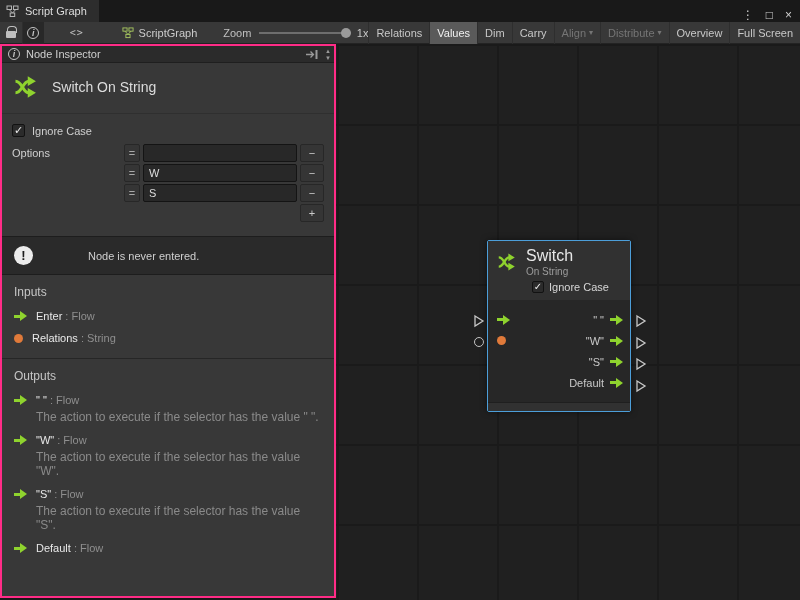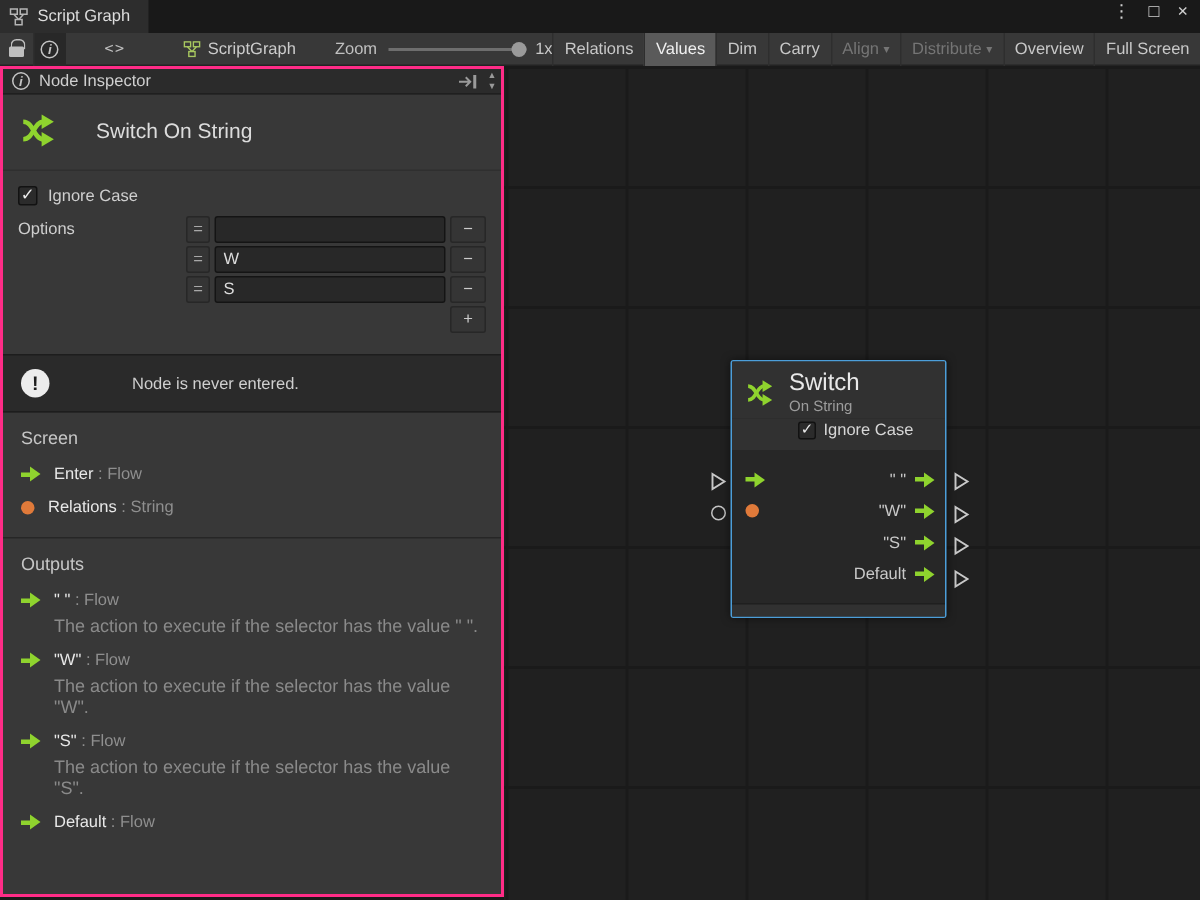--- a/index.html
+++ b/index.html
@@ -12,21 +12,21 @@
     --text:#D2D2D2;
     --dim:#8F8F8F;
   }
   *{box-sizing:border-box;margin:0;padding:0;}
   html,body{width:800px;height:600px;overflow:hidden;background:#191919;
     font-family:"Liberation Sans",sans-serif;font-size:11px;color:var(--text);}
   body{position:relative;}
 
   
   .titlebar{position:absolute;left:0;top:0;width:800px;height:22px;background:#191919;
-    display:flex;align-items:flex-start;}
+    display:flex;align-items:flex-end;}
   .tab{display:flex;align-items:center;gap:6px;height:22px;padding:0 12px 0 6px;
     background:#2d2d2d;color:#DDDDDD;font-size:11px;}
   .winctrl{margin-left:auto;display:flex;align-items:center;gap:12px;padding-right:8px;
     color:#CFCFCF;font-size:12px;}
   .winctrl span{cursor:default;}
 
   
   .toolbar{position:absolute;left:0;top:22px;width:800px;height:22px;background:#383838;
     border-bottom:1px solid #232323;display:flex;align-items:center;font-size:11px;color:#C8C8C8;}
   .tbtn{height:22px;display:flex;align-items:center;padding:0 7px;border-left:1px solid #2e2e2e;cursor:default;white-space:nowrap;}
@@ -50,21 +50,21 @@
   .dd{margin-left:3px;font-size:8px;}
 
   
   .inspector{position:absolute;left:0;top:44px;width:336px;height:554px;background:var(--panel);
     border:2px solid var(--pink);overflow:hidden;}
   .insp-header{height:17px;background:#2b2b2b;border-bottom:1px solid #1f1f1f;display:flex;
     align-items:center;gap:6px;padding:0 2px 0 6px;color:#CFCFCF;}
   .insp-header .ttl{flex:1;}
   .mini{font-size:6px;color:#9a9a9a;line-height:6px;text-align:center;}
   .scrollcol{display:flex;flex-direction:column;gap:1px;padding-right:1px;}
-  .insp-title{display:flex;align-items:center;gap:24px;padding:10px 10px 12px 10px;
+  .insp-title{display:flex;align-items:center;gap:12px;padding:10px 10px 12px 10px;
     border-bottom:1px solid #2f2f2f;}
   .insp-title .name{font-size:14px;color:#DCDCDC;}
   .form{padding:10px 8px 0 10px;}
   .checkline{display:flex;align-items:center;gap:7px;color:#CFCFCF;}
   .cb{width:13px;height:13px;background:#2B2B2B;border:1px solid #121212;border-radius:2px;
     color:#EDEDED;font-size:11px;line-height:11px;text-align:center;flex:none;}
   .cb.sm{width:12px;height:12px;font-size:10px;line-height:10px;}
   .optwrap{display:flex;margin-top:7px;}
   .optlabel{width:120px;color:#CFCFCF;padding-top:3px;}
   .optlist{flex:1;padding-right:2px;}
@@ -237,21 +237,21 @@
       </div>
     </div>
   </div>
 
   <div class="warning">
     <span class="warnicon">!</span>
     <span class="wtxt">Node is never entered.</span>
   </div>
 
   <div class="section">
-    <div class="sechead">Screen</div>
+    <div class="sechead">Inputs</div>
     <div class="portline">
       <span class="fa"></span>
       <span><b class="pname">Enter</b><span class="ptype"> : Flow</span></span>
     </div>
     <div class="portline">
       <span class="dot"></span>
       <span><b class="pname">Relations</b><span class="ptype"> : String</span></span>
     </div>
   </div>
 

